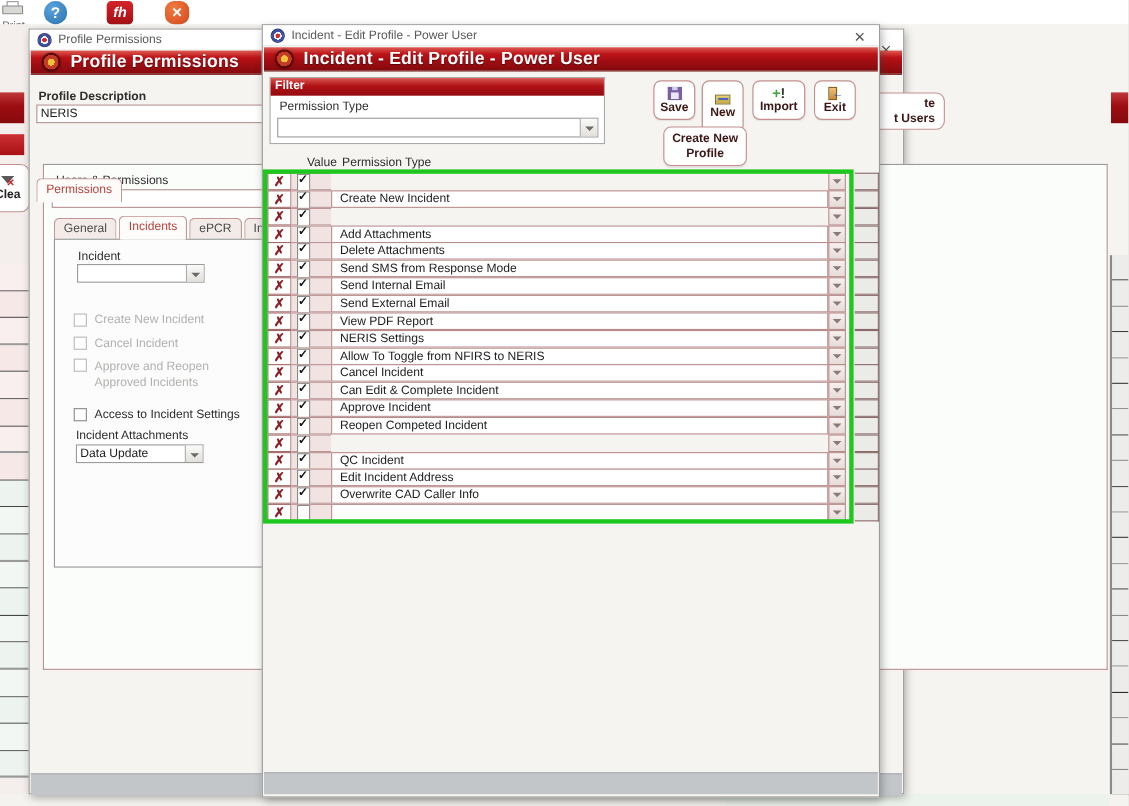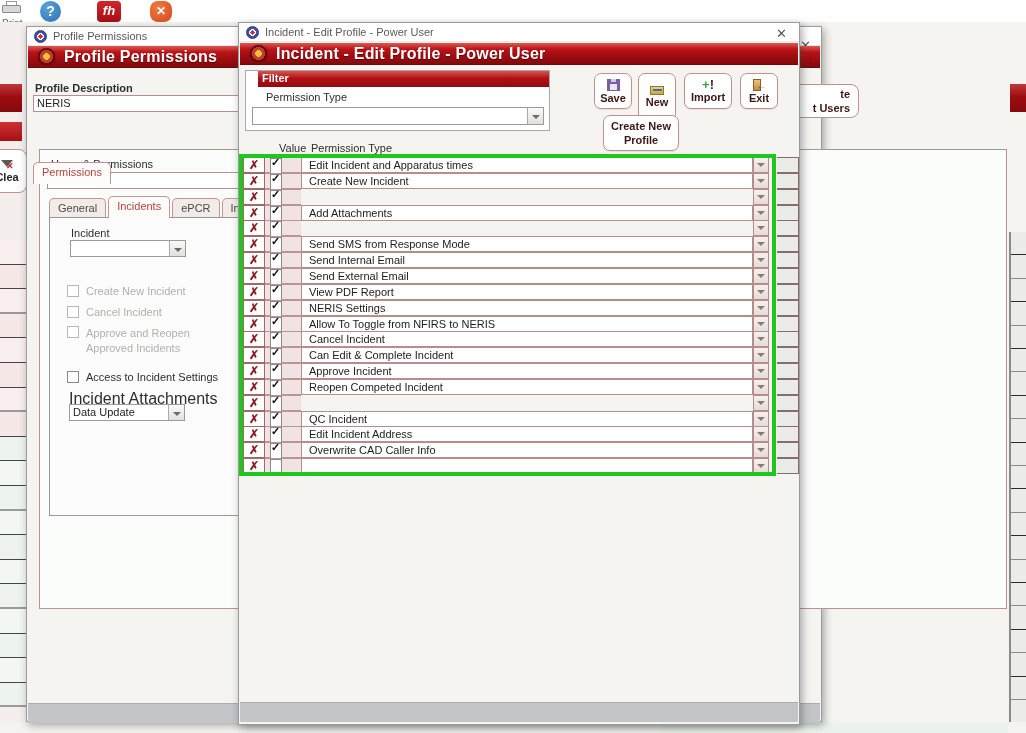--- a/index.html
+++ b/index.html
@@ -192,21 +192,21 @@
     <div class="abs cbl dis" style="left:40px;top:299px;width:165px;">
       <span class="cb dis"></span>
       <span style="line-height:15px;">Approve and Reopen Approved Incidents</span>
     </div>
 
     <div class="abs cbl" style="left:40px;top:344px;width:210px;">
       <span class="cb"></span>
       <span>Access to Incident Settings</span>
     </div>
 
-    <div class="abs label" style="left:42px;top:363px;font-size:16px;text-align:right;">Incident Attachments</div>
+    <div class="abs label" style="left:42px;top:363px;font-size:11px;text-align:right;">Incident Attachments</div>
     <div class="combo" style="left:42px;top:377px;width:116px;height:17px;">
       <span class="val">Data Update</span>
       <span class="dd"></span>
     </div>
 
     <div class="abs" style="left:750px;top:57px;width:82px;height:34px;background:#fff;border:1px solid #c49090;border-radius:8px;padding:2px 8px 0 0;text-align:right;font-size:11px;font-weight:bold;color:#3c1716;line-height:14px;">
       <div>te</div>
       <div>t Users</div>
     </div>
 
@@ -218,21 +218,21 @@
       <span class="appdot"></span>
       <span class="t-text">Incident - Edit Profile - Power User</span>
     </div>
     <span class="win-close" style="right:12px;top:4px;">✕</span>
 
     <div class="red-header" style="top:20px;">
       <span class="badge"></span>
       <span class="h-text">Incident - Edit Profile - Power User</span>
     </div>
 
-    <div class="abs" style="left:6px;top:47px;width:305px;height:61px;background:#fff;border:1px solid #aaa;padding-left:12px;">
+    <div class="abs" style="left:6px;top:47px;width:305px;height:61px;background:#fff;border:1px solid #aaa;">
       <div style="height:16px;background:linear-gradient(180deg,#d9554e,#b11116 45%,#930b0f);color:#fff;font-weight:bold;font-size:11px;padding:1px 0 0 4px;">
         <span>Filter</span>
       </div>
       <div class="label" style="margin:4px 0 0 8px;">Permission Type</div>
       <div class="combo" style="left:6px;top:36px;width:292px;height:18px;">
         <span class="val"></span>
         <span class="dd"></span>
       </div>
     </div>
 
@@ -269,21 +269,20 @@
     <div class="abs label" style="left:72px;top:119px;">Permission Type</div>
 
     <div class="abs" id="perm-rows" style="left:0;top:134px;width:562px;height:318px;">
         <div class="perm-row" style="top: 0px;">
           <span class="row-del">✗</span>
           <span class="row-cbcell">
             <span class="cb">
               <span class="mark">✓</span>
             </span>
           </span>
-          <span class="row-field">Edit Incident and Apparatus times</span>
           <span class="row-dd"></span>
           <span class="row-extra"></span>
         </div>
         <div class="perm-row" style="top: 15.85px;">
           <span class="row-del">✗</span>
           <span class="row-cbcell">
             <span class="cb">
               <span class="mark">✓</span>
             </span>
           </span>
@@ -312,20 +311,21 @@
           <span class="row-dd"></span>
           <span class="row-extra"></span>
         </div>
         <div class="perm-row" style="top: 63.4px;">
           <span class="row-del">✗</span>
           <span class="row-cbcell">
             <span class="cb">
               <span class="mark">✓</span>
             </span>
           </span>
+          <span class="row-field">Delete Attachments</span>
           <span class="row-dd"></span>
           <span class="row-extra"></span>
         </div>
         <div class="perm-row" style="top: 79.25px;">
           <span class="row-del">✗</span>
           <span class="row-cbcell">
             <span class="cb">
               <span class="mark">✓</span>
             </span>
           </span>

